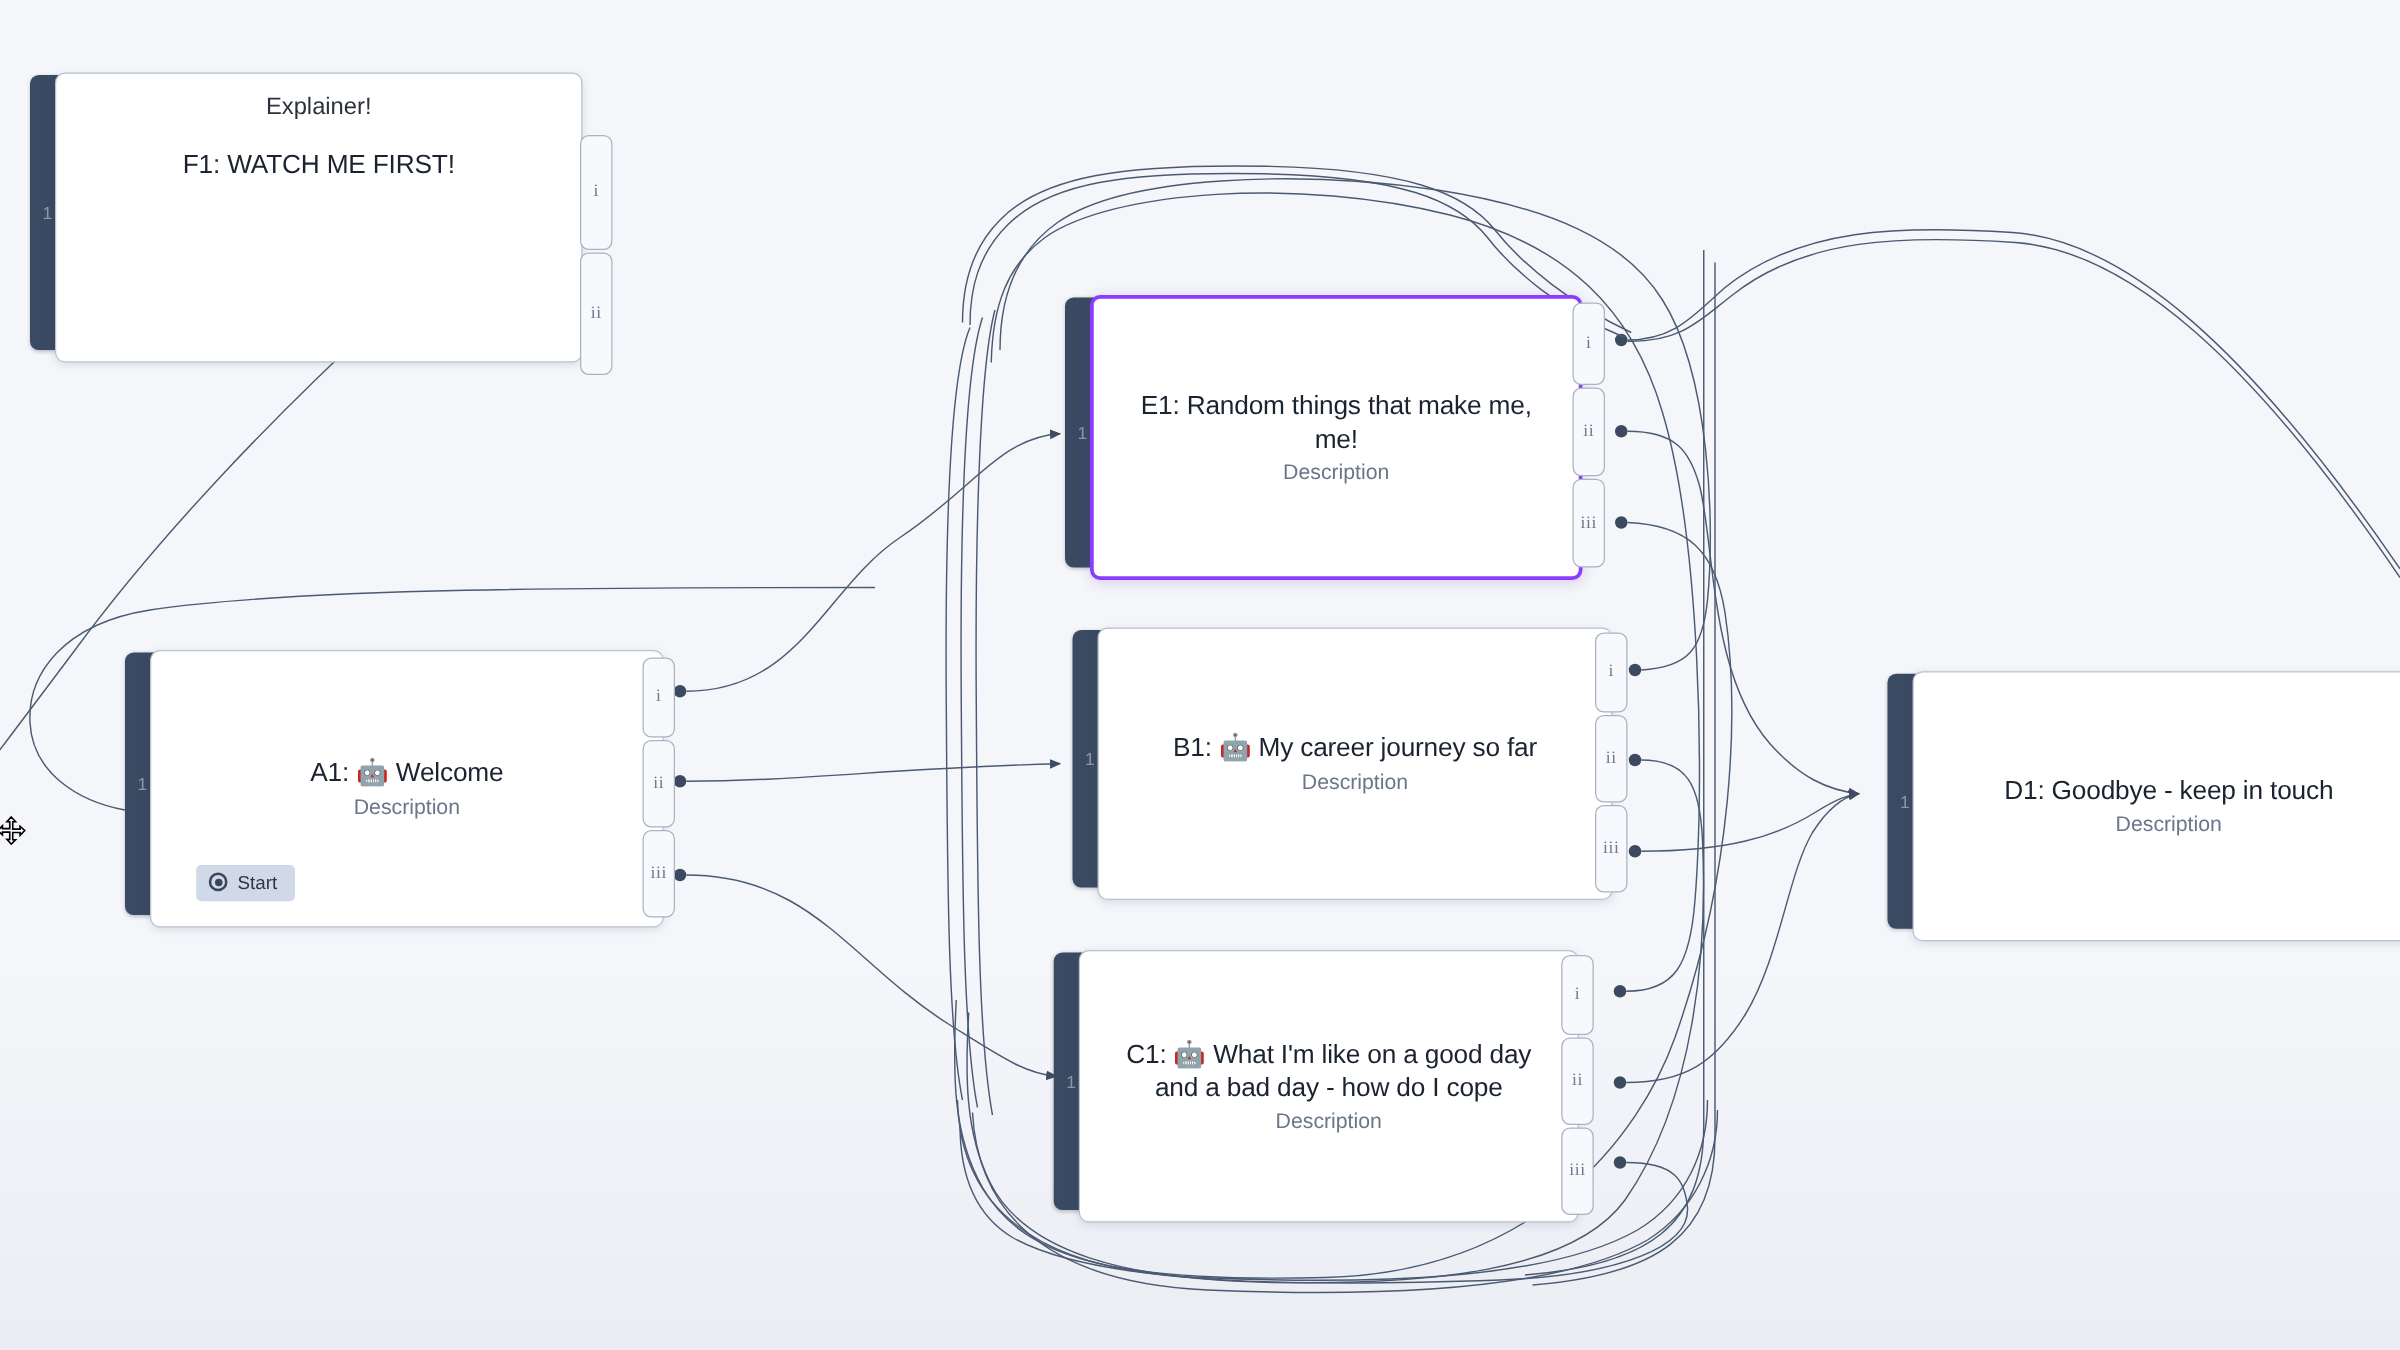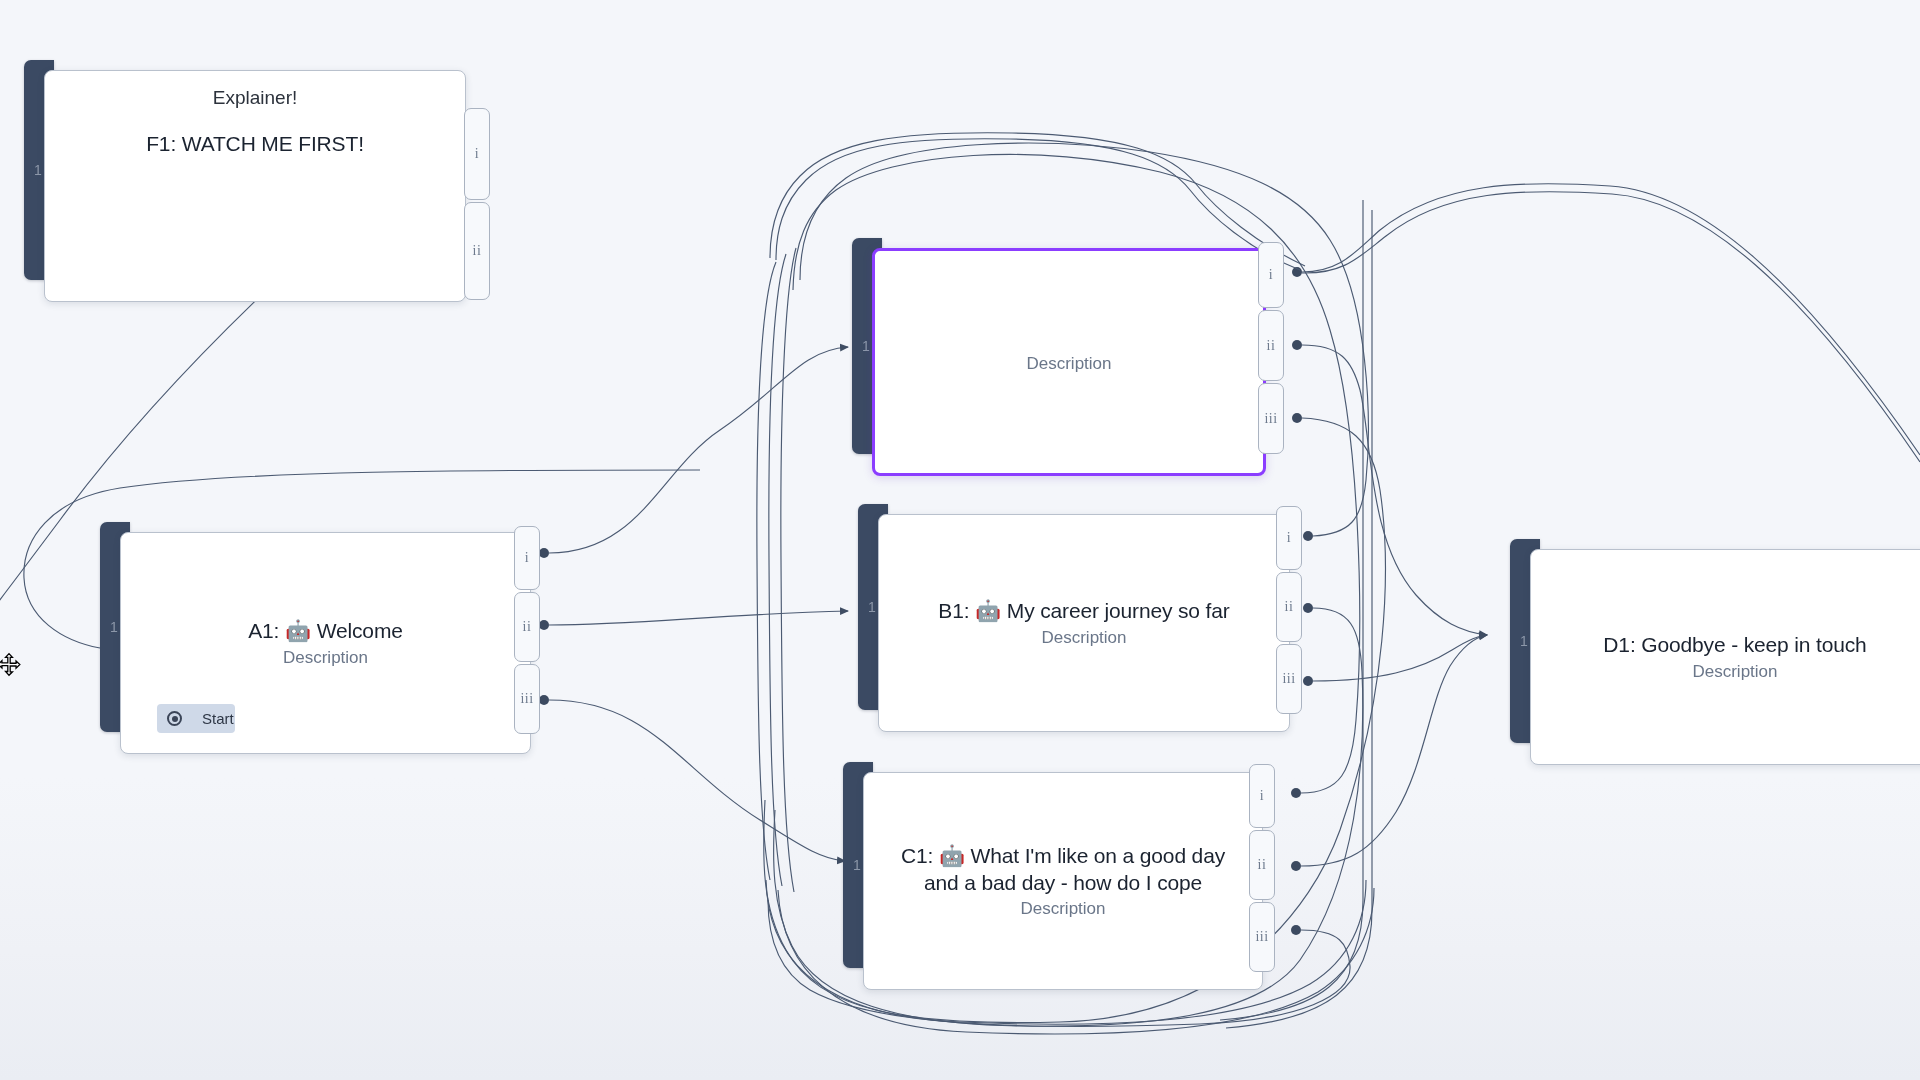--- a/index.html
+++ b/index.html
@@ -46,21 +46,21 @@
     left: 0; right: 2px;
     top: 50%;
     transform: translateY(-50%);
     text-align: center;
     font-size: 14px;
     color: #8d98aa;
     font-family: "Liberation Sans", sans-serif;
   }
   .card {
     position: absolute;
-    left: 20px; top: 16px;
+    left: 20px; top: 4px;
     background: #ffffff;
     border: 1px solid #b9c1cd;
     border-radius: 8px;
     box-shadow: 0 2px 7px rgba(40,55,80,.13);
     display: flex;
     flex-direction: column;
     align-items: center;
     justify-content: center;
     padding: 12px 20px;
   }
@@ -95,24 +95,24 @@
     text-align: center;
     line-height: 1.32;
     margin-top: 2px;
   }
   .start-btn {
     position: absolute;
     left: 36px; bottom: 20px;
     background: #cfd9e8;
     border: none;
     border-radius: 4px;
-    padding: 6px 1px 6px 10px;
+    padding: 6px 14px 6px 10px;
     display: flex;
-    align-items: center;
-    gap: 20px;
+    align-items: flex-start;
+    gap: 8px;
     font-size: 15px;
     color: #2e3746;
     font-family: "Liberation Sans", sans-serif;
     cursor: pointer;
   }
   .start-icon {
     width: 15px; height: 15px;
     border: 2px solid #3b4558;
     border-radius: 50%;
     position: relative;
@@ -263,20 +263,21 @@
       <div class="port" style="height:70px;">ii</div>
       <div class="port" style="height:70px;">iii</div>
     </div>
   </div>
 
   <div class="node" style="left:852px; top:232px; width:420px; height:228px;">
     <div class="rail">
       <span class="rail-num">1</span>
     </div>
     <div class="card selected" style="width:394px; height:228px;">
+      <div class="card-title">E1: Random things that make me, me!</div>
       <div class="card-desc">Description</div>
     </div>
     <div class="ports" style="left:406px; top:10px;">
       <div class="port" style="height:66px;">i</div>
       <div class="port" style="height:71px;">ii</div>
       <div class="port" style="height:71px;">iii</div>
     </div>
   </div>
 
   <div class="node" style="left:858px; top:498px; width:432px; height:218px;">

